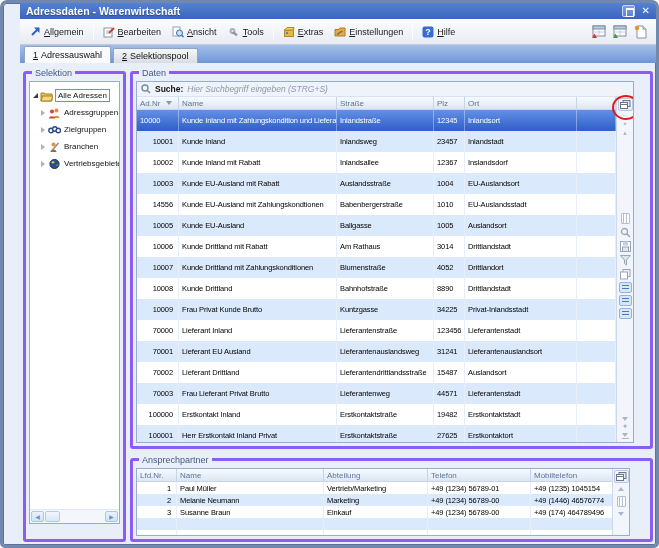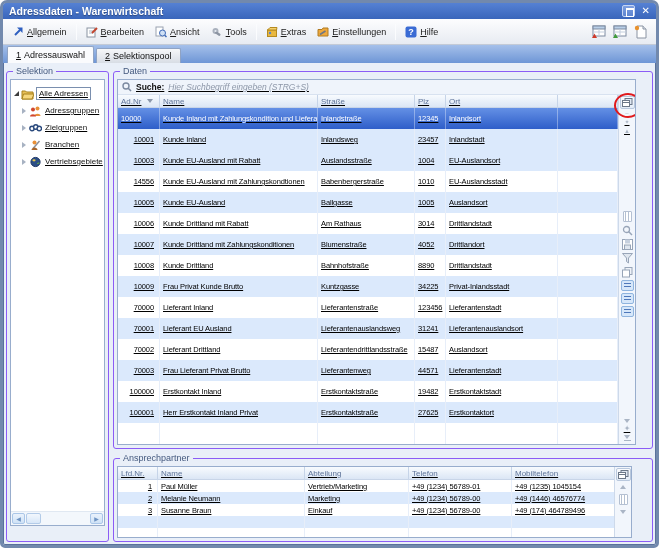--- a/index.html
+++ b/index.html
@@ -1,20 +1,21 @@
 <!DOCTYPE html>
 <html style="--color-titlebar: #3a66bb; --color-titlebar-light: #5581d4; --color-tab-band: #6e96d6; --color-tab-band-light: #a5c0ea; --color-selection: #2e5ec9; --color-selection-light: #6490e5; --color-row-stripe: #dbe9fc; --color-header-text: #5f7499; --color-annotation: #e0191c;"><head>
 <meta charset="utf-8">
 <style>
   * { box-sizing: border-box; margin: 0; padding: 0; }
   html,body { width:659px; height:548px; font-family:"Liberation Sans","DejaVu Sans",sans-serif; background:#fff; }
   .window{
     width:659px;height:548px;border:3px solid #7289ad;border-radius:7px 7px 5px 5px;
     overflow:hidden;display:flex;flex-direction:column;background:#e9eff8;
     box-shadow: inset 0 0 0 1px #59719c;
+    padding-left: 17px;
   }
   
   .titlebar{height:16px;flex:none;background:linear-gradient(var(--color-titlebar-light,#5581d4),var(--color-titlebar,#3a66bb));
     display:flex;align-items:center;padding:0 6px;color:#fff;}
   .titlebar .title{font-size:10.5px;font-weight:bold;text-shadow:0 1px 1px rgba(0,0,0,.35);flex:1;white-space:nowrap;overflow:hidden;}
   .winbtn{display:flex;align-items:center;gap:7px;}
   .btn-restore{width:13px;height:12px;background:linear-gradient(#7fa0e0,#5d84d0);border:1px solid #c7d6f2;border-radius:2px;position:relative;cursor:default;}
   .btn-restore::after{content:"";position:absolute;left:3px;top:2px;width:6px;height:6px;border:1px solid #fff;border-top-width:2px;}
   .btn-close{color:#fff;font-size:10px;font-weight:bold;line-height:12px;}
   
@@ -29,21 +30,21 @@
   
   .tabband{height:18px;flex:none;background:linear-gradient(var(--color-tab-band-light,#a5c0ea),var(--color-tab-band,#6e96d6));
     display:flex;align-items:flex-end;padding:0 0 0 4px;}
   .tab{display:flex;align-items:center;font-size:9px;padding:0 8px;height:15px;
     border:1px solid #8fa3c4;border-bottom:none;border-radius:2px 2px 0 0;
     background:linear-gradient(#f6f7f9,#d8dde5);color:#111;margin-right:2px;white-space:nowrap;}
   .tab.active{background:#fafbfd;height:17px;}
   .tab-num{text-decoration:underline;margin-right:3px;}
   
   .content{flex:1;display:flex;gap:4px;padding:4px 3px 3px 3px;min-height:0;}
-  .group{position:relative;border:1px solid #8b5cf6;border-radius:3px;margin-top:4px;text-decoration:underline;}
+  .group{position:relative;border:3px solid #8b5cf6;border-radius:3px;margin-top:4px;}
   .group-label{position:absolute;top:-6px;left:6px;background:#e9eff8;padding:0 3px;font-size:9px;color:#44597e;line-height:10px;}
   .panel{background:#fff;border:1px solid #98adcd;}
   
   .g-selektion{width:103px;flex:none;display:flex;}
   .tree-panel{flex:1;margin:7px 3px 15px 3px;position:relative;overflow:hidden;display:flex;flex-direction:column;padding-top:5px;text-align:right;}
   .tree-row{display:flex;align-items:center;gap:2px;height:17px;padding-left:3px;font-size:8px;color:#111;white-space:nowrap;overflow:hidden;}
   .tree-row.child{padding-left:11px;gap:3px;}
   .exp-open{width:0;height:0;border-bottom:5px solid #3c3c3c;border-left:5px solid transparent;flex:none;}
   .exp-closed{width:0;height:0;border-top:3px solid transparent;border-bottom:3px solid transparent;border-left:4px solid #a7b2c2;flex:none;}
   .root-label{border:1px solid #7a8fae;background:#fff;padding:0 2px;line-height:11px;}
@@ -340,20 +341,28 @@
                     <span class="cell">12345</span>
                     <span class="cell">Inlandsort</span>
                     <span class="cell fill"></span>
                   </div>
                   <div class="grid-row dgrid row-blue">
                     <span class="cell num">10001</span>
                     <span class="cell">Kunde Inland</span>
                     <span class="cell">Inlandsweg</span>
                     <span class="cell">23457</span>
                     <span class="cell">Inlandstadt</span>
+                    <span class="cell fill"></span>
+                  </div>
+                  <div class="grid-row dgrid">
+                    <span class="cell num">10002</span>
+                    <span class="cell">Kunde Inland mit Rabatt</span>
+                    <span class="cell">Inlandsallee</span>
+                    <span class="cell">12367</span>
+                    <span class="cell">Inslandsdorf</span>
                     <span class="cell fill"></span>
                   </div>
                   <div class="grid-row dgrid row-blue">
                     <span class="cell num">10003</span>
                     <span class="cell">Kunde EU-Ausland mit Rabatt</span>
                     <span class="cell">Auslandsstraße</span>
                     <span class="cell">1004</span>
                     <span class="cell">EU-Auslandsort</span>
                     <span class="cell fill"></span>
                   </div>

